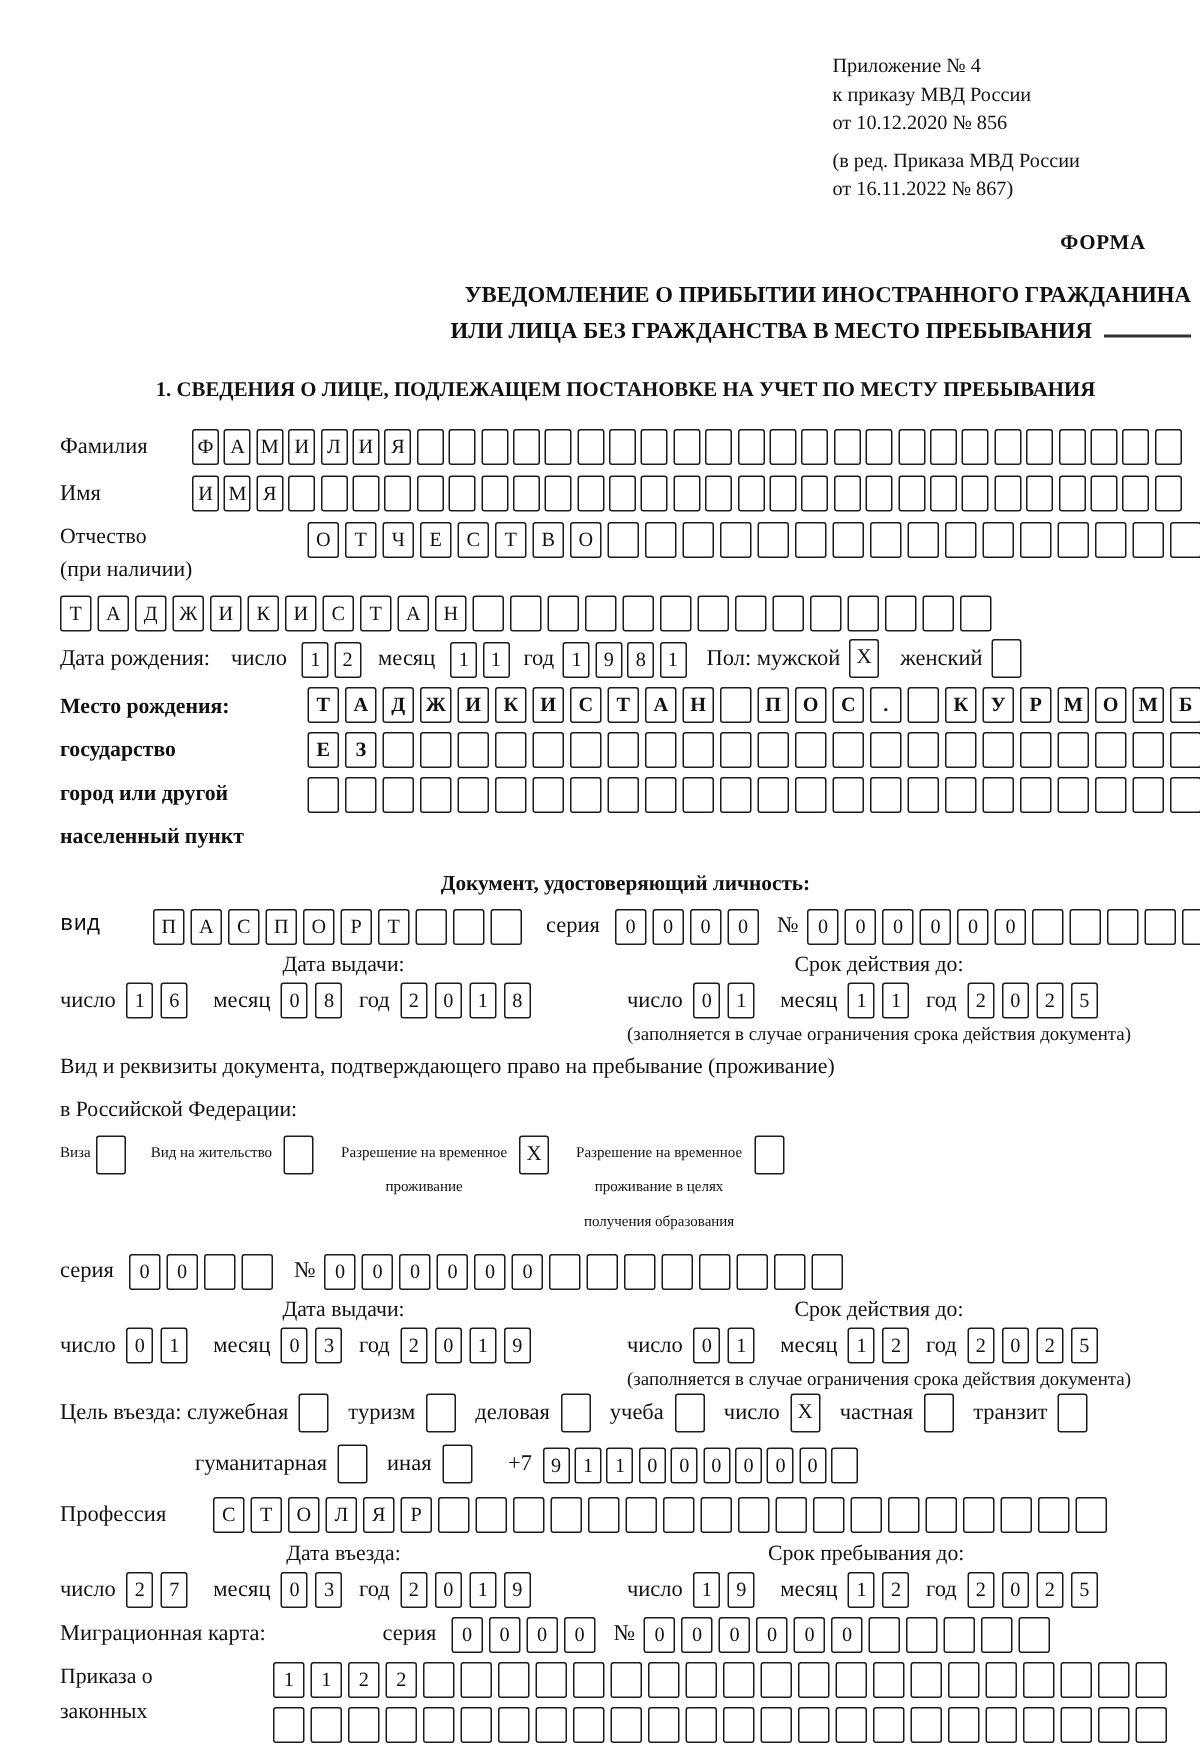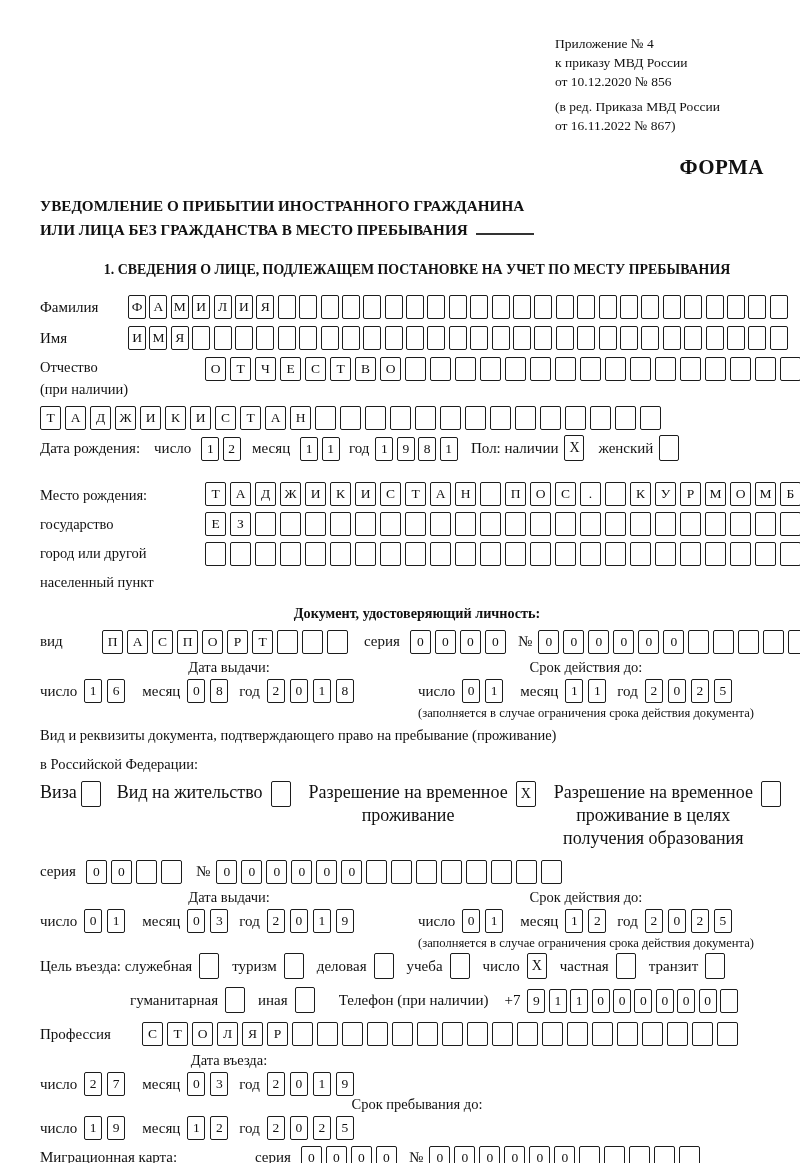--- a/index.html
+++ b/index.html
@@ -3,22 +3,22 @@
 <meta charset="utf-8">
 <style>
   html,body{margin:0;padding:0;background:#fff;}
   body{width:800px;height:1163px;overflow:hidden;color:#111;
        font-family:"Liberation Serif","DejaVu Serif",serif;}
   .page{box-sizing:border-box;width:800px;height:1163px;padding:34px 6px 10px 40px;position:relative;}
 
   
   .annex{margin-left:515px;font-size:13.5px;line-height:19px;}
   .annex .a4{margin-top:6px;}
-  .forma{margin-top:20px;margin-right:30px;text-align:right;font-weight:bold;font-size:21px;letter-spacing:.5px;}
-  .title{margin-top:14px;text-align:left;font-weight:bold;font-size:15.2px;line-height:24px;}
+  .forma{margin-top:20px;margin-right:30px;text-align:right;font-weight:bold;font-size:14px;letter-spacing:.5px;}
+  .title{margin-top:14px;text-align:right;font-weight:bold;font-size:15.2px;line-height:24px;}
   .title-underline{display:inline-block;width:58px;border-bottom:2px solid #333;height:14px;margin-left:8px;}
   .section-heading{margin-top:20px;margin-bottom:16px;text-align:center;font-weight:bold;font-size:13.9px;white-space:nowrap;}
 
   
   .row{display:flex;align-items:flex-start;margin-bottom:5px;}
   .lbl{font-size:15px;line-height:26px;white-space:nowrap;}
   .lbl2{font-size:14.5px;line-height:22px;}
   .cells{display:flex;flex-wrap:nowrap;margin-top:1px;}
   .cell{box-sizing:border-box;flex:none;display:flex;align-items:center;justify-content:center;
         width:18px;height:24px;border:1.6px solid #1c1c1c;border-radius:2px;margin-right:3.4px;
@@ -38,21 +38,21 @@
   .dg-head{text-align:center;font-size:14.5px;margin-bottom:2px;}
   .dg-line{display:flex;align-items:center;}
   .dg-line .lbl{margin-right:7px;line-height:24px;}
   .dg-line .cell{margin-right:5px;}
   .dg-note{font-size:12.6px;text-align:right;margin-top:3px;white-space:nowrap;}
 
   
   .reqs{font-size:14.5px;line-height:25px;}
   .permits{display:flex;align-items:flex-start;margin:4px 0 8px;}
   .permit{display:flex;align-items:flex-start;}
-  .permit-label{font-size:18px;line-height:23px;text-align:center;}
+  .permit-label{font-size:10px;line-height:23px;text-align:center;}
   .permit .box{margin-left:8px;margin-top:0;}
 
   
   .purpose{display:flex;align-items:center;flex-wrap:nowrap;}
   .purpose .lbl{margin-right:7px;}
   .purpose .box{margin-right:13px;}
   .indent90{margin-left:90px;}
 
   .reps{display:flex;align-items:flex-start;margin-top:4px;}
   .reps-label{width:142px;flex:none;font-size:14.5px;line-height:22.5px;}
@@ -229,27 +229,27 @@
         <span class="cell">1</span>
         <span class="cell">1</span>
       </span>
     <span class="lbl mr6">год</span>
     <span class="cells" style="margin-right:10px;">
         <span class="cell">1</span>
         <span class="cell">9</span>
         <span class="cell">8</span>
         <span class="cell">1</span>
       </span>
-    <span class="lbl mr6">Пол: наличии</span>
+    <span class="lbl mr6">Пол: мужской</span>
     <span class="box" style="margin-right:14px;">X</span>
     <span class="lbl mr6">женский</span>
     <span class="box"></span>
   </div>
 
-  <div class="row" style="margin-top:20px;">
+  <div class="row" style="margin-top:5px;font-weight:bold;">
     <span class="w165">
       <span class="lbl2" style="display:block;line-height:29px;">Место рождения:</span>
       <span class="lbl2" style="display:block;line-height:29px;">государство</span>
       <span class="lbl2" style="display:block;line-height:29px;">город или другой</span>
       <span class="lbl2" style="display:block;line-height:29px;">населенный пункт</span>
     </span>
     <span>
       <span class="cells wide" style="margin-bottom:6px;">
           <span class="cell">Т</span>
           <span class="cell">А</span>
@@ -327,21 +327,21 @@
           <span class="cell"></span>
           <span class="cell"></span>
           <span class="cell"></span>
         </span>
     </span>
   </div>
 
   <div class="center-bold">Документ, удостоверяющий личность:</div>
 
   <div class="row" style="align-items:center;">
-    <span class="lbl" style="width:62px;flex:none;">вид</span>
+    <span class="lbl" style="width:62px;flex:none;font-family:Liberation Mono, monospace;">вид</span>
     <span class="cells wide" style="margin-right:12px;">
         <span class="cell">П</span>
         <span class="cell">А</span>
         <span class="cell">С</span>
         <span class="cell">П</span>
         <span class="cell">О</span>
         <span class="cell">Р</span>
         <span class="cell">Т</span>
         <span class="cell"></span>
         <span class="cell"></span>
@@ -537,21 +537,20 @@
     <span class="box"></span>
     <span class="lbl">транзит</span>
     <span class="box"></span>
   </div>
 
   <div class="purpose indent90" style="margin-top:8px;align-items:flex-end;">
     <span class="lbl">гуманитарная</span>
     <span class="box"></span>
     <span class="lbl">иная</span>
     <span class="box" style="margin-right:24px;"></span>
-    <span class="lbl" style="margin-right:16px;">Телефон (при наличии)</span>
     <span class="lbl mr6">+7</span>
     <span class="cells">
         <span class="cell">9</span>
         <span class="cell">1</span>
         <span class="cell">1</span>
         <span class="cell">0</span>
         <span class="cell">0</span>
         <span class="cell">0</span>
         <span class="cell">0</span>
         <span class="cell">0</span>
@@ -583,21 +582,21 @@
         <span class="cell"></span>
         <span class="cell"></span>
         <span class="cell"></span>
         <span class="cell"></span>
         <span class="cell"></span>
         <span class="cell"></span>
         <span class="cell"></span>
       </span>
   </div>
 
-  <div class="dates" style="margin-top:4px;flex-direction:column;">
+  <div class="dates" style="margin-top:4px;">
     <div class="dg dg-left">
       <div class="dg-head">Дата въезда:</div>
       <div class="dg-line">
         <span class="lbl">число</span>
         <span class="cells" style="margin-right:12px;">
             <span class="cell">2</span>
             <span class="cell">7</span>
           </span>
         <span class="lbl">месяц</span>
         <span class="cells" style="margin-right:6px;">

